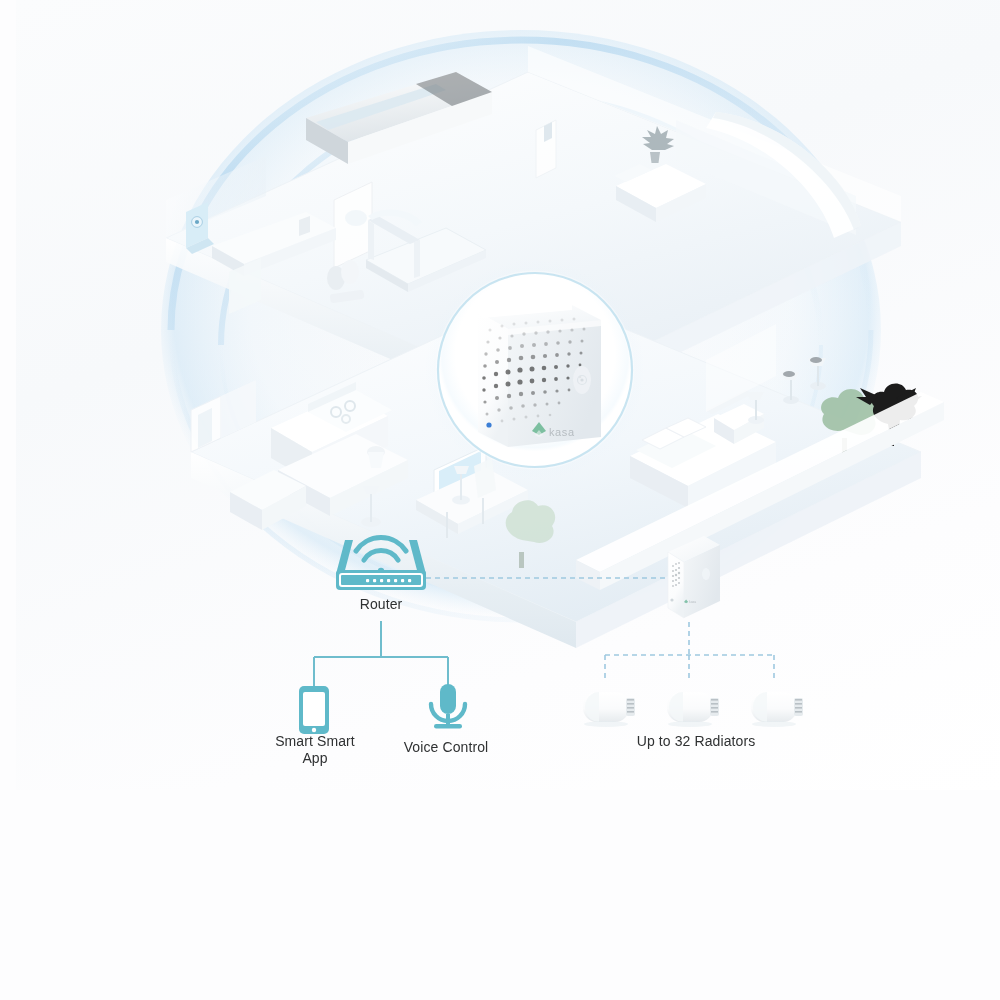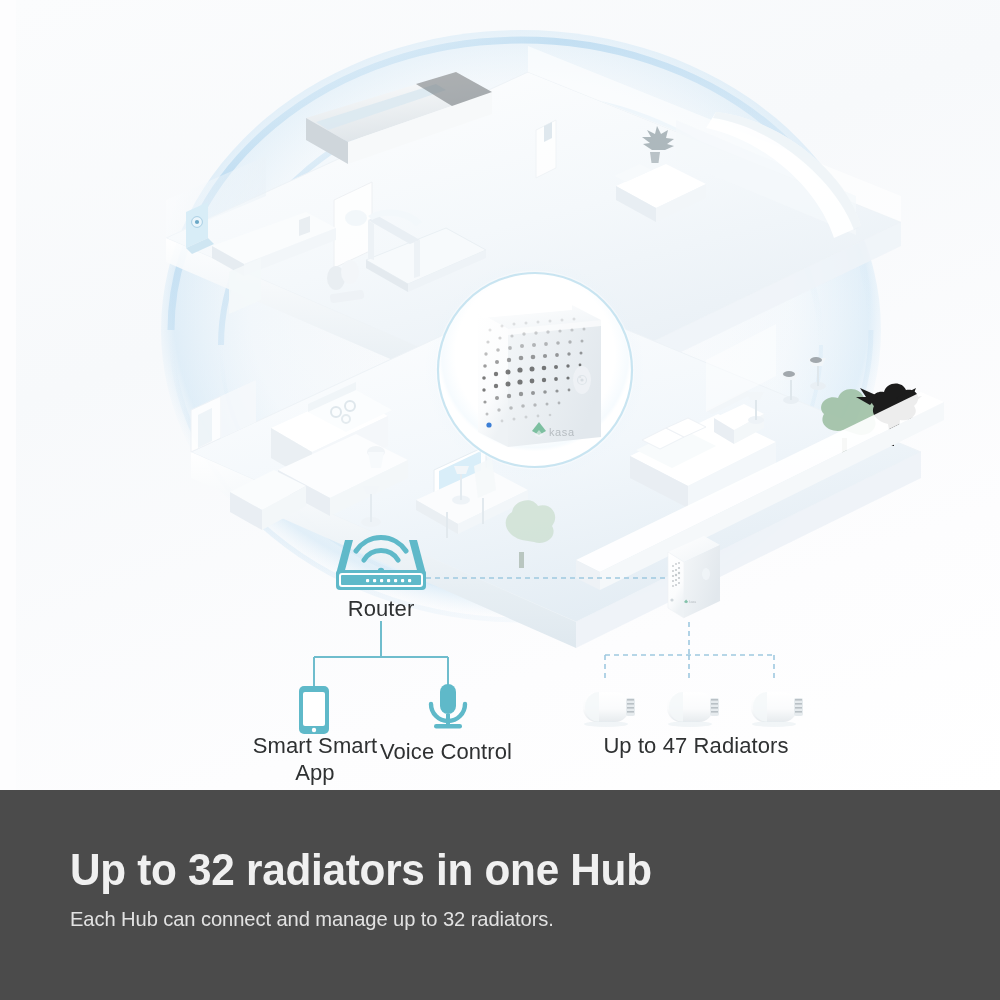--- a/index.html
+++ b/index.html
@@ -9,21 +9,21 @@
     background:#ffffff;
   }
   #stage{position:relative;width:1000px;height:1000px;overflow:hidden;background:#fdfdfe;}
 
   
   #scene{position:absolute;left:16px;top:0;width:1000px;height:790px;overflow:hidden;
          background:linear-gradient(160deg,#fbfcfd 0%,#f7f9fb 35%,#fdfdfe 75%,#ffffff 100%);}
   #scene svg{position:absolute;left:0;top:0;}
 
   
-  .dlabel{position:absolute;color:#2f3132;font-size:22px;letter-spacing:.1px;
+  .dlabel{position:absolute;color:#2f3132;font-size:14px;letter-spacing:.1px;
           text-align:center;white-space:pre-line;line-height:1.22;}
   #lbl-router{left:285px;top:596px;width:160px;}
   #lbl-app{left:225px;top:733px;width:148px;}
   #lbl-voice{left:360px;top:733px;width:140px;margin-top:6px;}
   #lbl-rads{left:565px;top:733px;width:230px;}
 
   
   #banner{position:absolute;left:0;top:790px;width:1000px;height:210px;background:#4b4b4b;}
   #banner-title{position:absolute;left:70px;top:54px;color:#f0f0f0;
      font-size:45px;font-weight:bold;letter-spacing:-0.3px;
@@ -544,21 +544,17 @@
             <rect x="779" y="711" width="7" height="1.6"></rect>
         </g>
         <ellipse cx="758" cy="724" rx="22" ry="3" fill="#e6ecf0" opacity=".55"></ellipse>
       </g>
     </svg>
 
     <div class="dlabel" id="lbl-router">Router</div>
     <div class="dlabel" id="lbl-app">Smart Smart
 App</div>
     <div class="dlabel" id="lbl-voice">Voice Control</div>
-    <div class="dlabel" id="lbl-rads">Up to 47 Radiators</div>
+    <div class="dlabel" id="lbl-rads">Up to 32 Radiators</div>
   </div>
 
-  <div id="banner">
-    <div id="banner-title">Up to 32 radiators in one Hub</div>
-    <div id="banner-sub">Each Hub can connect and manage up to 32 radiators.</div>
-  </div>
 
 </div>
 
 </body></html>

